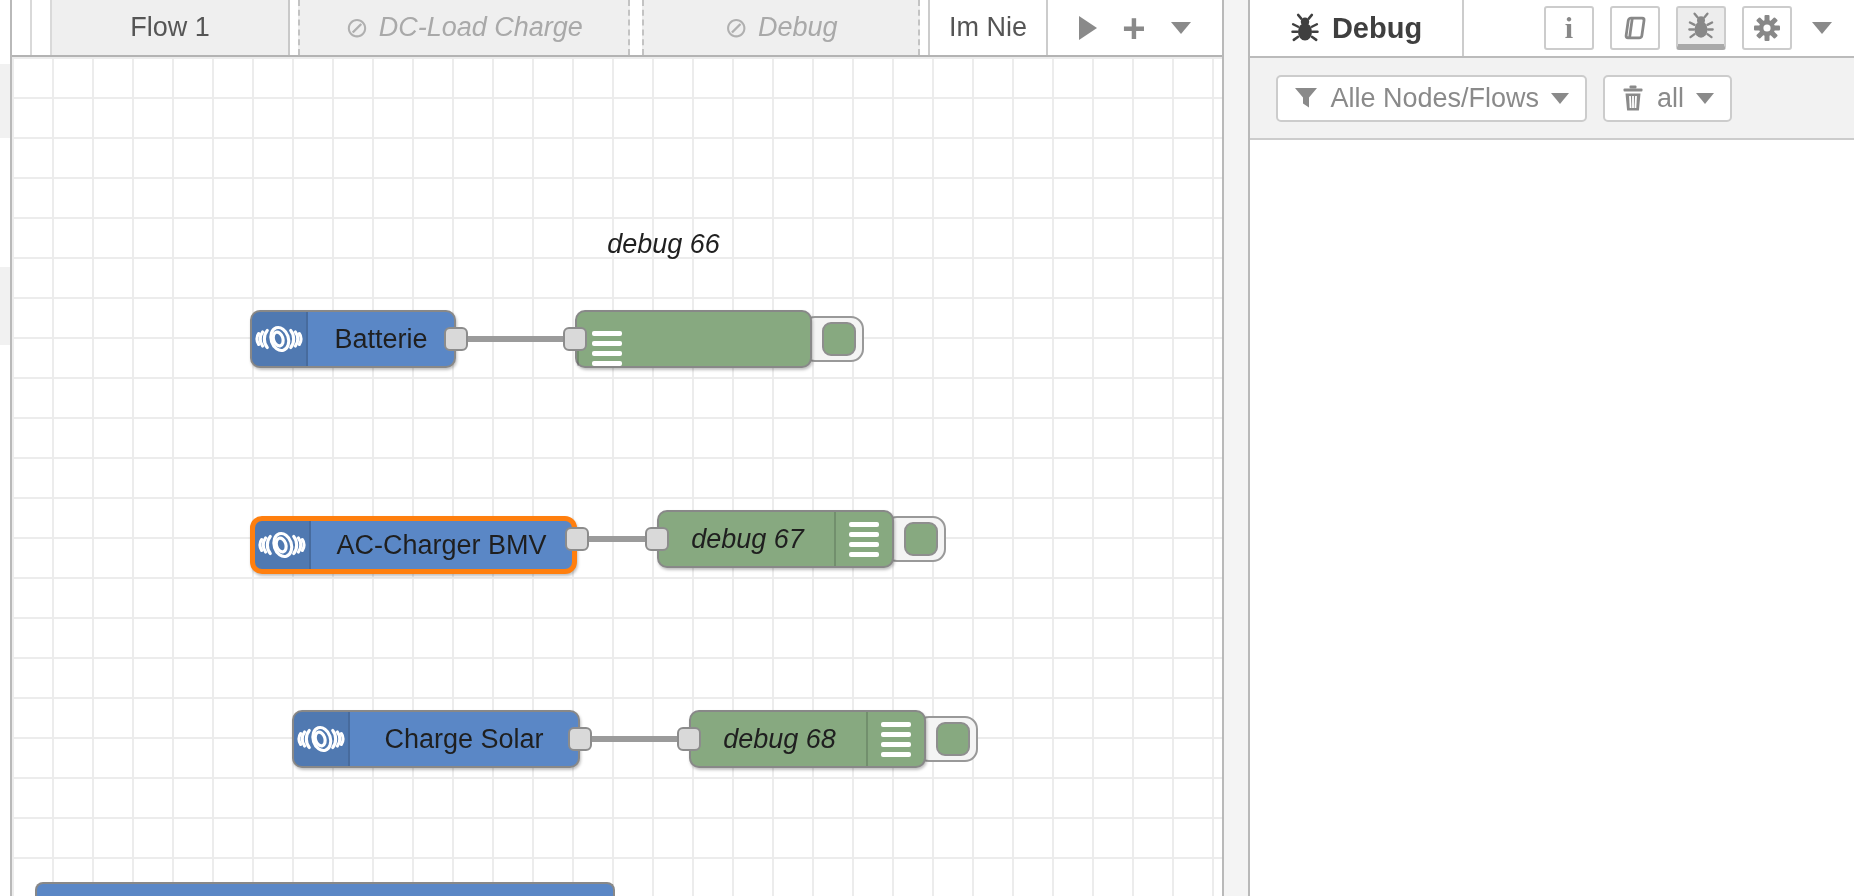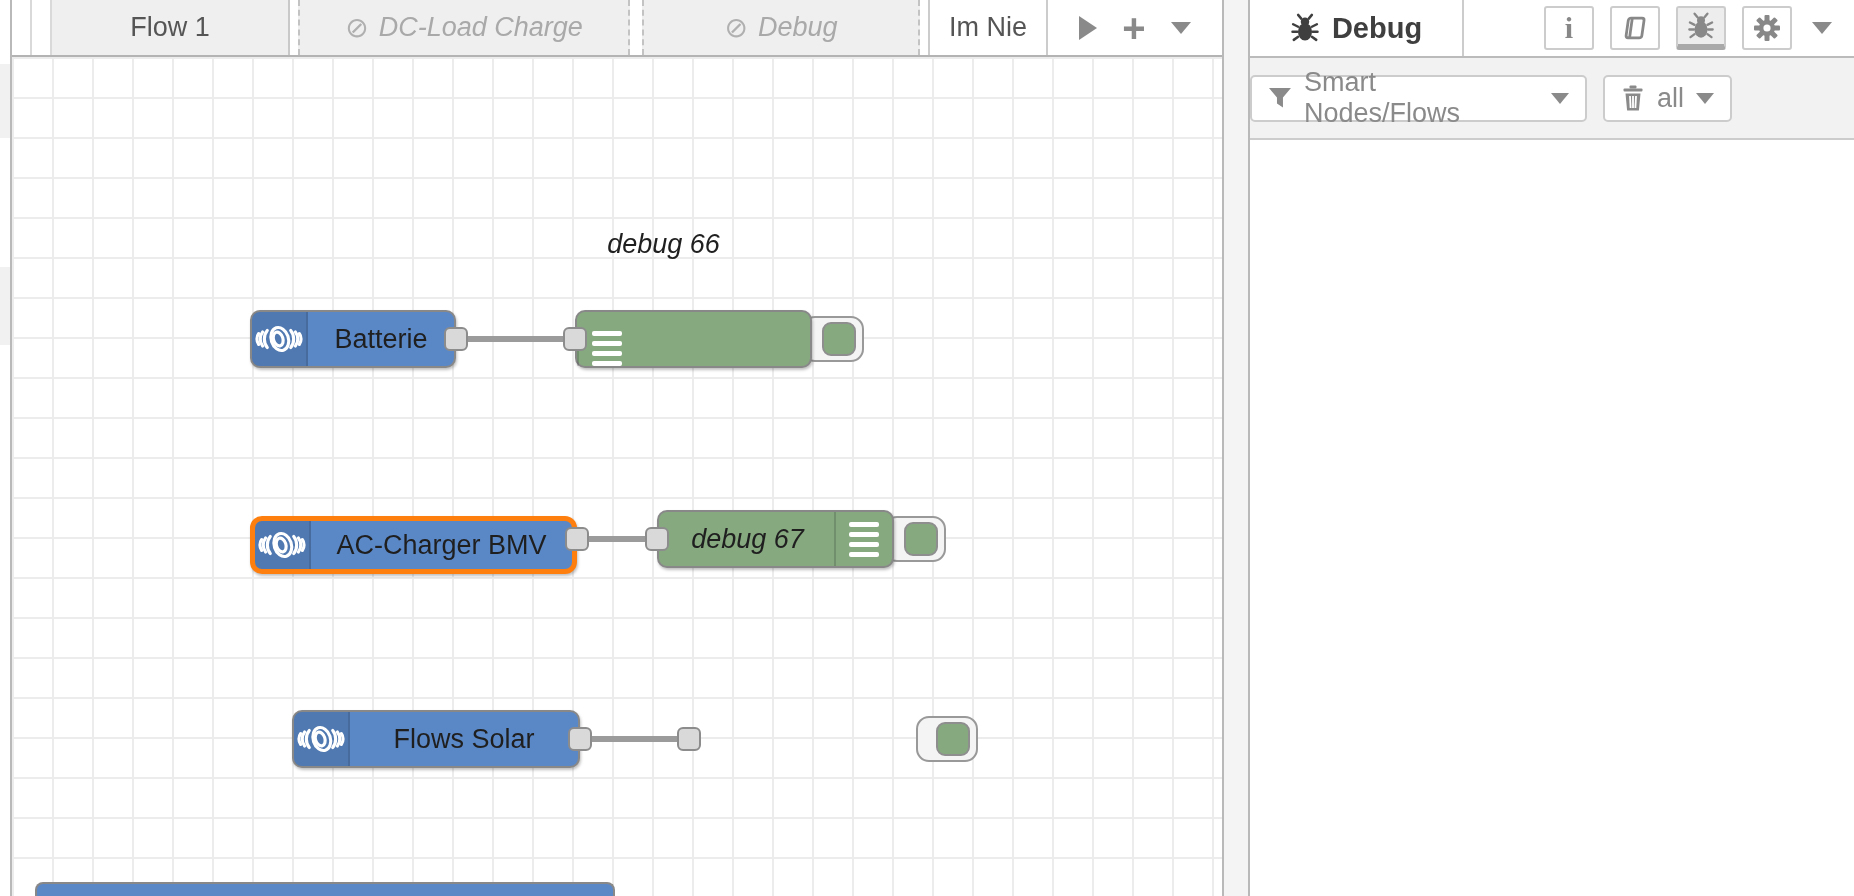--- a/index.html
+++ b/index.html
@@ -206,26 +206,35 @@
           <path d="M17,33 C12,27 12,17 17,11"></path>
             <path d="M11,31 C7,26 7,18 11,13"></path>
             <path d="M6,29 C3,25 3,19 6,15"></path>
           <ellipse cx="33" cy="22" rx="11" ry="15" transform="rotate(-18 33 22)"></ellipse>
           <ellipse cx="31" cy="22" rx="6" ry="9" transform="rotate(-18 31 22)"></ellipse>
           <path d="M47,33 C52,27 52,17 47,11"></path>
             <path d="M53,31 C57,26 57,18 53,13"></path>
             <path d="M58,29 C61,25 61,19 58,15"></path>
         </svg>
       </div>
-      <div class="node-label">Flows Solar</div>
+      <div class="node-label">Charge Solar</div>
     </div>
     <div class="port" style="left:556px; top:670px;"></div>
     <div class="dbg-toggle" style="left:904px; top:659px;">
         <span class="inner"></span>
       </div>
+    <div class="node dnode" style="left:677px; top:653px; width:237px;">
+      <div class="node-label">debug 68</div>
+      <div class="lines-sec">
+          <i></i>
+          <i></i>
+          <i></i>
+          <i></i>
+        </div>
+    </div>
     <div class="port" style="left:665px; top:670px;"></div>
 
     <div class="bottom-node-sliver"></div>
   </div>
 
   <div class="splitter"></div>
 
   <div class="sidebar">
     <div class="sb-header">
       <div class="sb-tab">
@@ -291,21 +300,21 @@
         </div>
         <span class="caret-down hdr-caret"></span>
       </div>
     </div>
 
     <div class="sb-toolbar">
       <div class="sb-btn">
         <svg width="24" height="22" viewBox="0 0 24 22">
           <path d="M1,1 H23 L15,10.5 V20.5 L9,16.5 V10.5 Z" fill="#8a8a8a"></path>
         </svg>
-        <span>Smart Nodes/Flows</span>
+        <span>Alle Nodes/Flows</span>
         <span class="caret-down"></span>
       </div>
       <div class="sb-btn">
         <svg width="24" height="26" viewBox="0 0 24 26">
           <g fill="#8a8a8a">
             <rect x="8.5" y="0.5" width="7" height="3" rx="1"></rect>
             <rect x="2.5" y="3.5" width="19" height="3" rx="1"></rect>
             <path d="M4.5,8.5 h15 l-1.6,17 h-11.8 Z"></path>
           </g>
           <g stroke="#fff" stroke-width="1.8">

